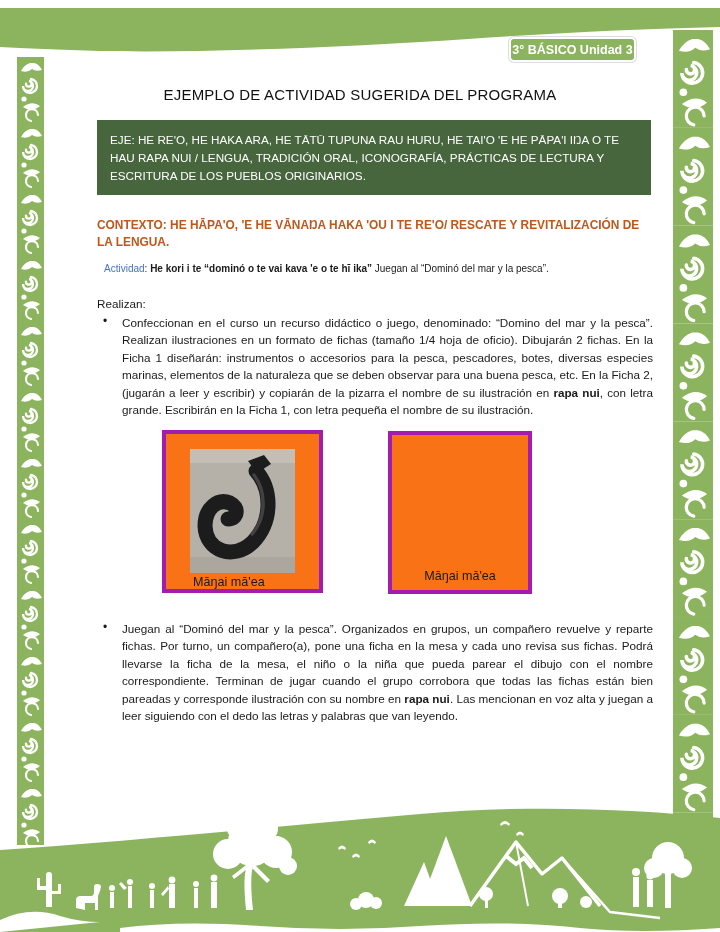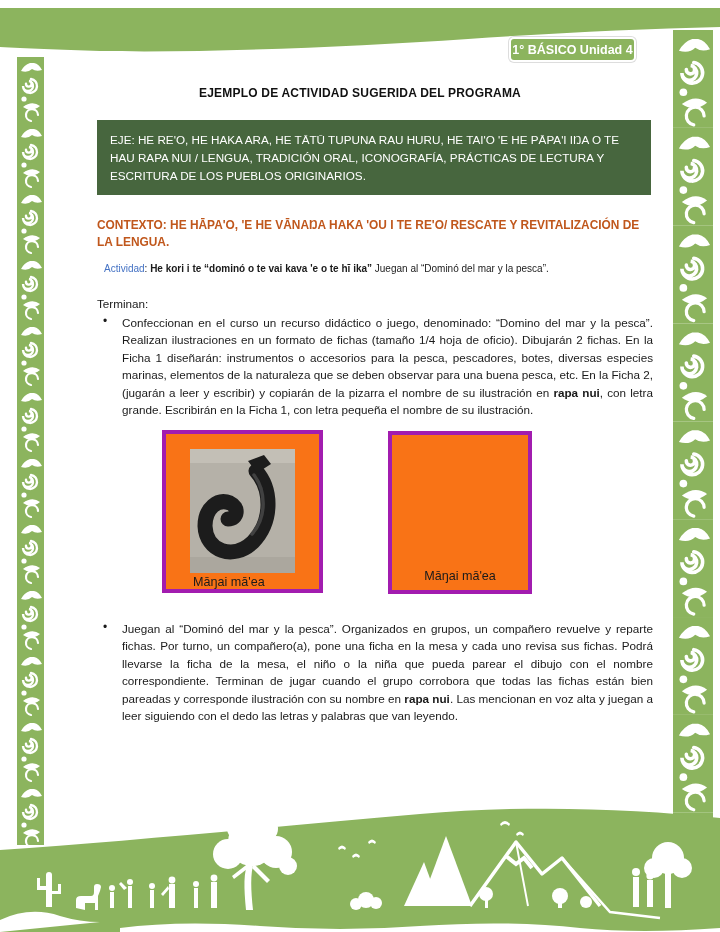--- a/index.html
+++ b/index.html
@@ -19,21 +19,21 @@
     color:#ffffff;font-weight:bold;font-size:12.5px;box-sizing:border-box;
   }
 
   
   #left-border{left:17px;top:57px;width:27px;height:788px;z-index:1;}
   #right-border{left:673px;top:30px;width:40px;height:842px;z-index:1;}
 
   
   .content{z-index:2;}
   #page-title{left:0;top:86px;width:720px;text-align:center;
-    font-weight:bold;font-size:12px;letter-spacing:.2px;color:#111;}
+    font-weight:normal;font-size:15px;letter-spacing:.2px;color:#111;}
   #eje-banner{left:97px;top:120px;width:554px;box-sizing:border-box;
     background:#47663e;color:#ffffff;font-weight:normal;font-size:11.7px;
     line-height:1.52;padding:11px 13px 11px 13px;}
   #contexto-heading{left:97px;top:217px;width:558px;color:#c0571c;
     font-weight:bold;font-size:11.9px;line-height:1.45;}
   #actividad-line{left:104px;top:262px;width:550px;font-size:10px;line-height:1.4;}
   #actividad-line .lbl{color:#4472c4;}
   #ejemplos-label{left:97px;top:297px;font-size:11.7px;}
   .bullet-item{left:122px;width:531px;font-size:11.7px;line-height:1.49;
     text-align:justify;}
@@ -54,21 +54,21 @@
   #bottom-landscape{left:0;top:802px;width:720px;height:130px;z-index:5;}
 </style>
 </head>
 <body>
 
 <svg id="top-wave" class="abs" viewBox="0 0 720 70" xmlns="http://www.w3.org/2000/svg">
   <path d="M0,8 H720 V27 C640,29 555,33 468,39 C348,47 208,53 100,51 C60,50 24,48 0,47 Z" fill="#8cb45e"></path>
 </svg>
 
 <div id="unit-badge" class="abs">
-  <span>1° BÁSICO Unidad 4</span>
+  <span>3° BÁSICO Unidad 3</span>
 </div>
 
 <svg id="left-border" class="abs" viewBox="0 0 27 788" xmlns="http://www.w3.org/2000/svg">
   <defs>
     <g id="ktL">
       <rect x="0" y="0" width="27" height="66" fill="#8cb45e"></rect>
       <path d="M13,6 q-6,2 -9,8 q7,2 11,-2 q4,3 10,1 q-3,-6 -8,-7 Z" fill="#fff"></path>
       <path d="M14,22 a7,7 0 1 1 -8,7 a5,5 0 1 0 6,-5 a2.8,2.8 0 1 1 -3,2.6" stroke="#fff" stroke-width="2.4" fill="none" stroke-linecap="round"></path>
       <circle cx="7" cy="42" r="2.6" fill="#fff"></circle>
       <path d="M6,50 q9,-7 17,-1 q-9,7 -17,1 Z" fill="#fff"></path>
@@ -114,21 +114,21 @@
 <div id="page-title" class="abs content">EJEMPLO DE ACTIVIDAD SUGERIDA DEL PROGRAMA</div>
 
 <div id="eje-banner" class="abs content">EJE: HE RE'O, HE HAKA ARA, HE TĀTŪ TUPUNA RAU HURU, HE TAI'O 'E HE PĀPA'I IŊA O TE HAU RAPA NUI / LENGUA, TRADICIÓN ORAL, ICONOGRAFÍA, PRÁCTICAS DE LECTURA Y ESCRITURA DE LOS PUEBLOS ORIGINARIOS.</div>
 
 <div id="contexto-heading" class="abs content">CONTEXTO: HE HĀPA'O, 'E HE VĀNAŊA HAKA 'OU I TE RE'O/ RESCATE Y REVITALIZACIÓN DE LA LENGUA.</div>
 
 <div id="actividad-line" class="abs content">
   <span class="lbl">Actividad</span><span>: </span><b>He kori i te “dominó o te vai kava 'e o te hī ika”</b><span> Juegan al “Dominó del mar y la pesca”.</span>
 </div>
 
-<div id="ejemplos-label" class="abs content">Terminan:</div>
+<div id="ejemplos-label" class="abs content">Realizan:</div>
 
 <div id="bullet-1" class="abs content bullet-item">
   <span class="dot">•</span>
   <span><span>Confeccionan en el curso un recurso didáctico o juego, denominado: “Domino del mar y la pesca”. Realizan ilustraciones en un formato de fichas (tamaño 1/4 hoja de oficio). Dibujarán 2 fichas. En la Ficha 1 diseñarán: instrumentos o accesorios para la pesca, pescadores, botes, diversas especies marinas, elementos de la naturaleza que se deben observar para una buena pesca, etc. En la Ficha 2, (jugarán a leer y escribir) y copiarán de la pizarra el nombre de su ilustración en </span><b>rapa nui</b><span>, con letra grande. Escribirán en la Ficha 1, con letra pequeña el nombre de su ilustración.</span></span>
 </div>
 
 <div id="ficha-1" class="abs content ficha">
   <svg class="photo" width="105" height="124" viewBox="0 0 105 124" xmlns="http://www.w3.org/2000/svg">
     <rect x="0" y="0" width="105" height="124" fill="#b5b1a8"></rect>
     <rect x="0" y="0" width="105" height="14" fill="#c3bfb6"></rect>

